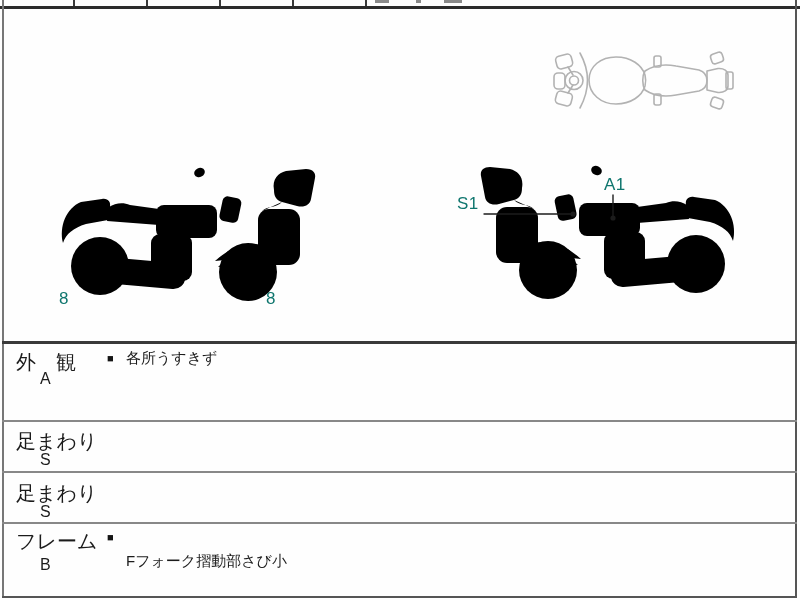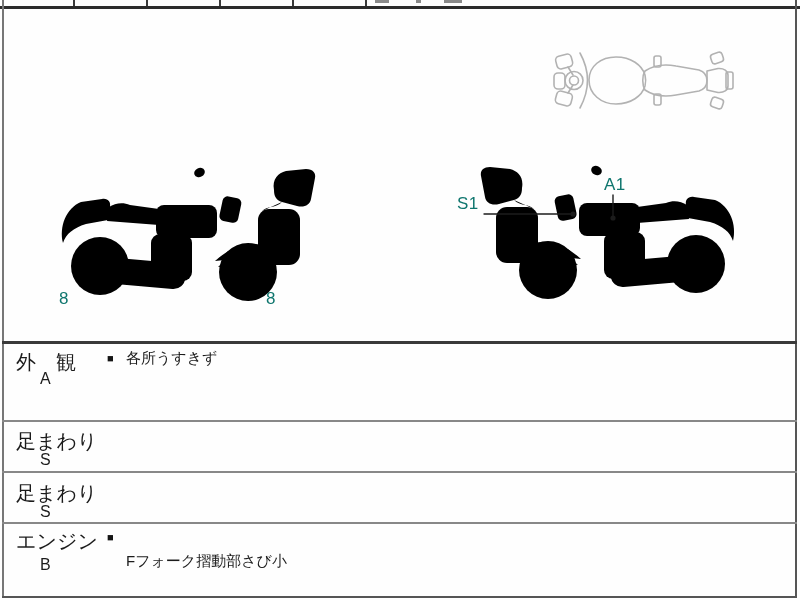--- a/index.html
+++ b/index.html
@@ -156,19 +156,19 @@
     <div class="row-name" style="top:428px">足まわり</div>
     <div class="row-grade" style="top:451px">S</div>
   </div>
 
   <div>
     <div class="row-name" style="top:480px">足まわり</div>
     <div class="row-grade" style="top:503px">S</div>
   </div>
 
   <div>
-    <div class="row-name" style="top:528px">エンジン</div>
+    <div class="row-name" style="top:528px">フレーム</div>
     <div class="row-grade" style="top:556px">B</div>
     <div class="row-marker" style="top:531px">■</div>
     <div class="row-note" style="top:552px">Fフォーク摺動部さび小</div>
   </div>
 
 </div>
 
 </body></html>

